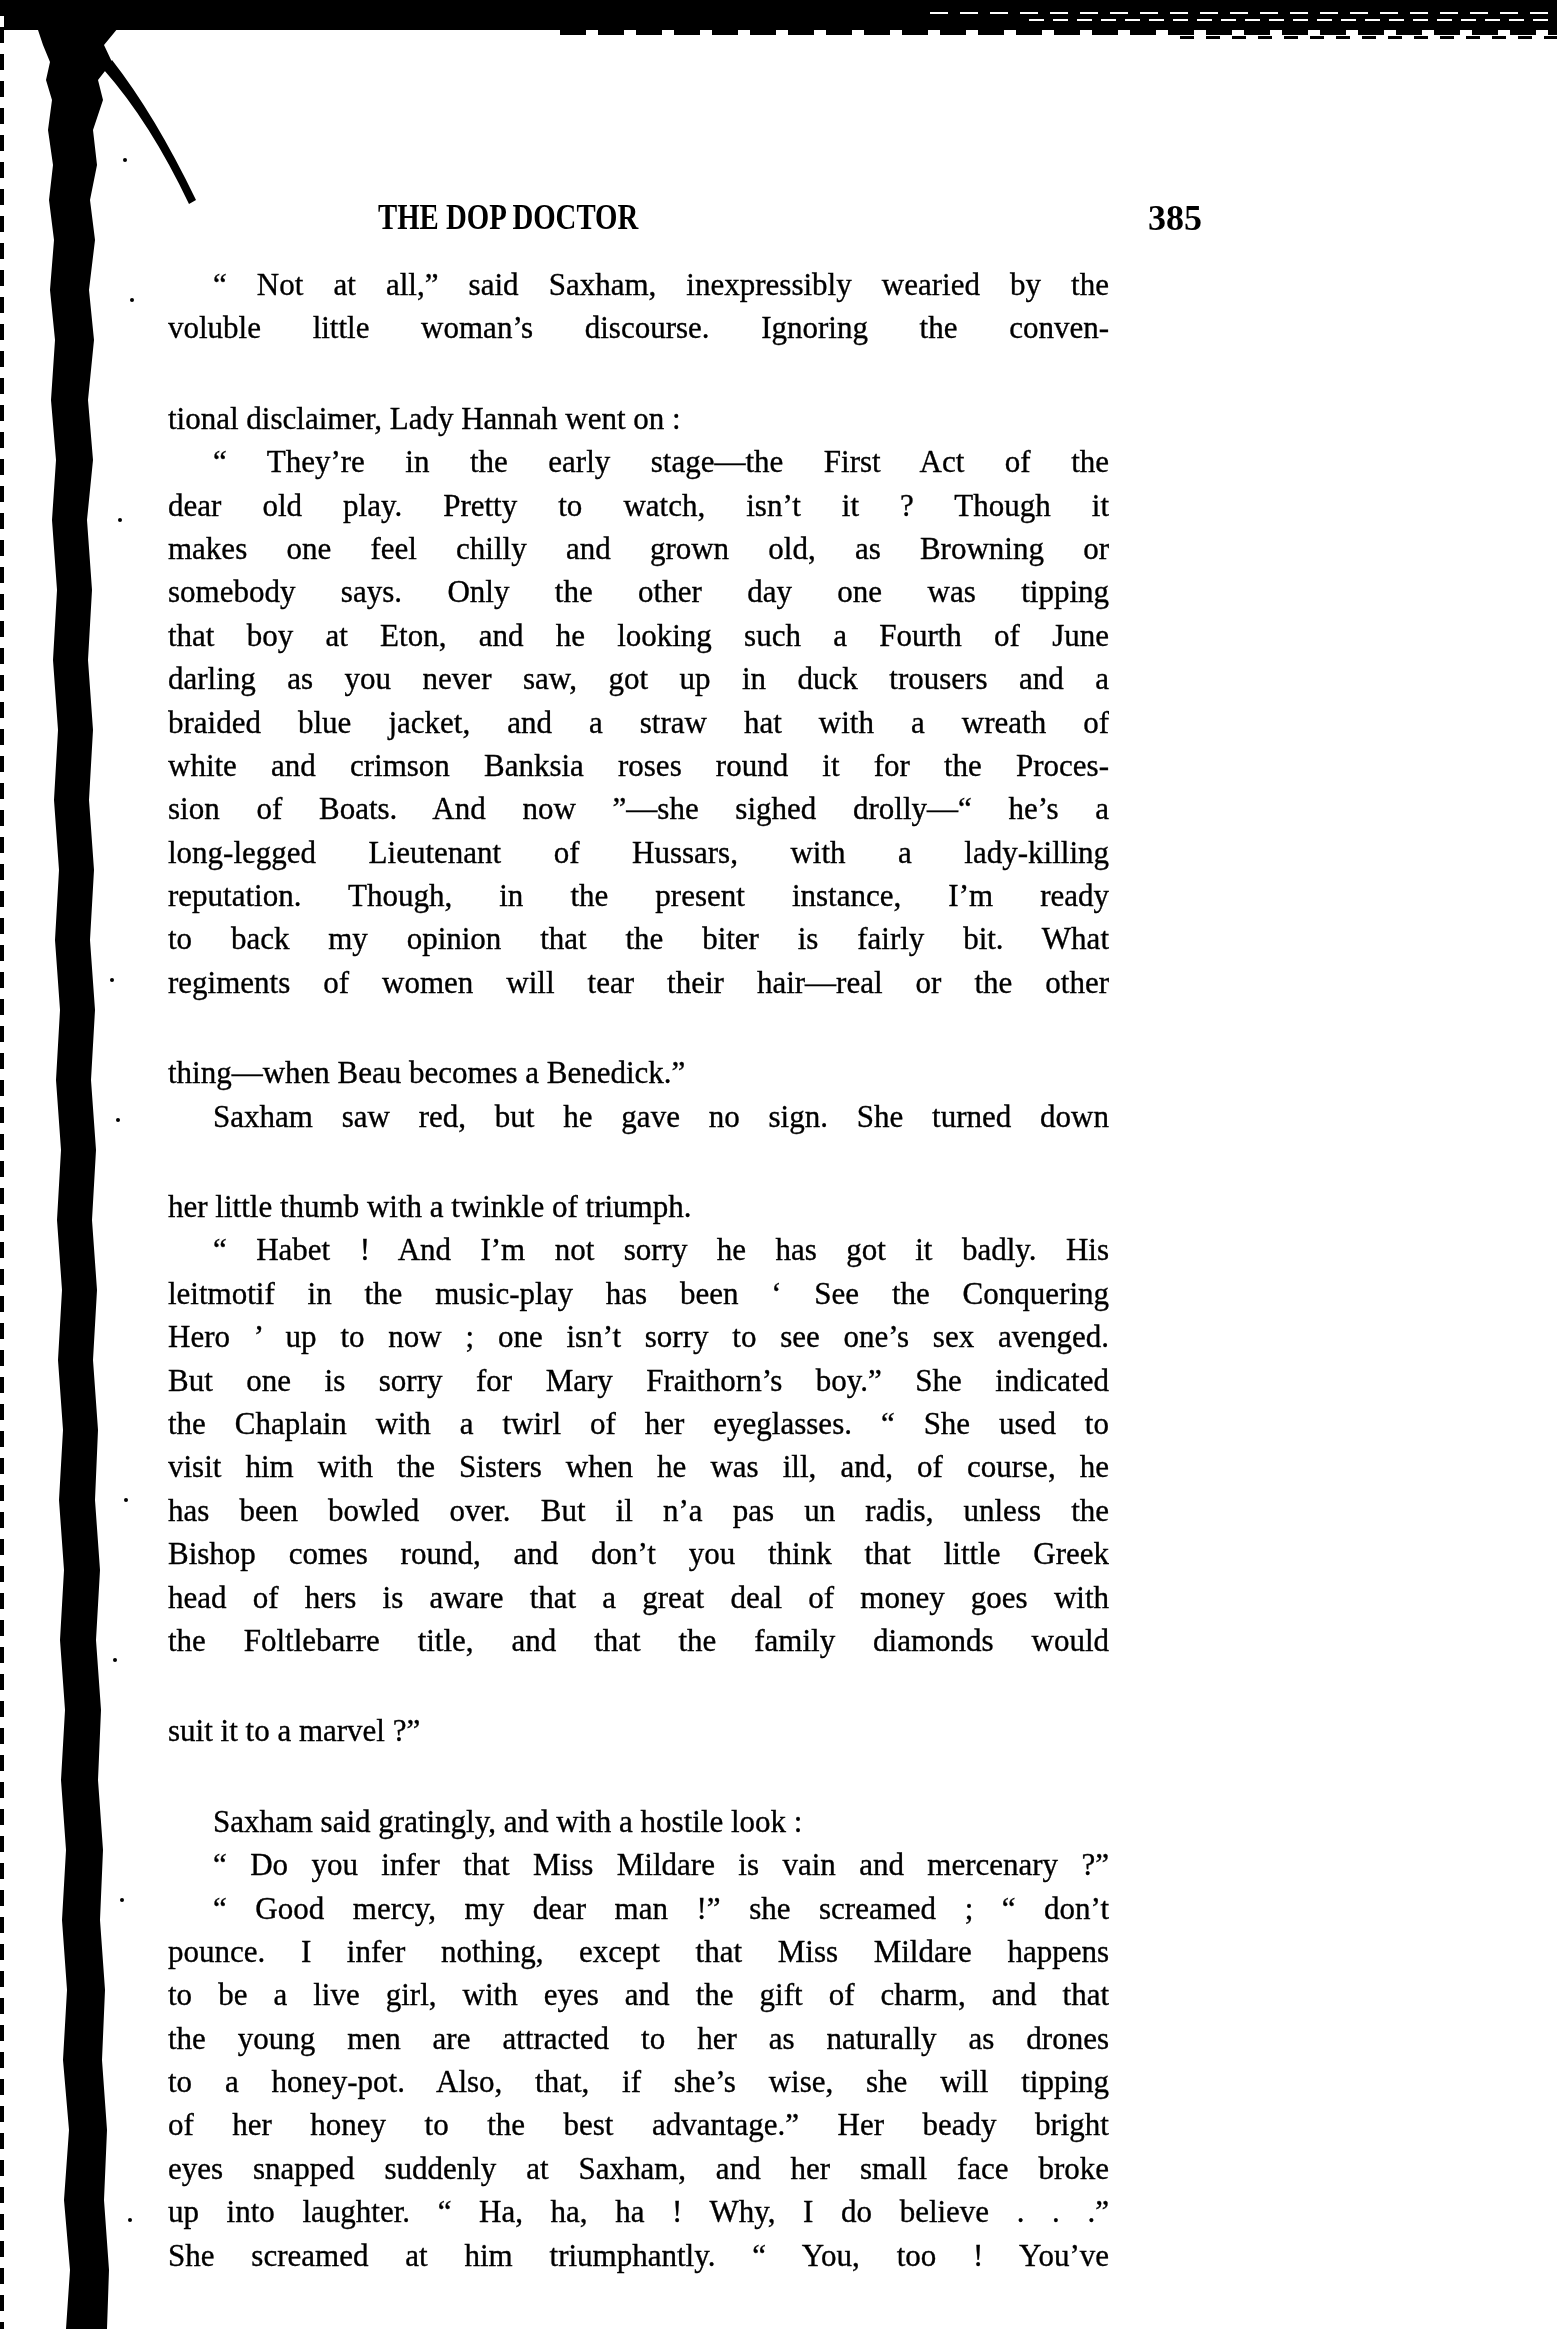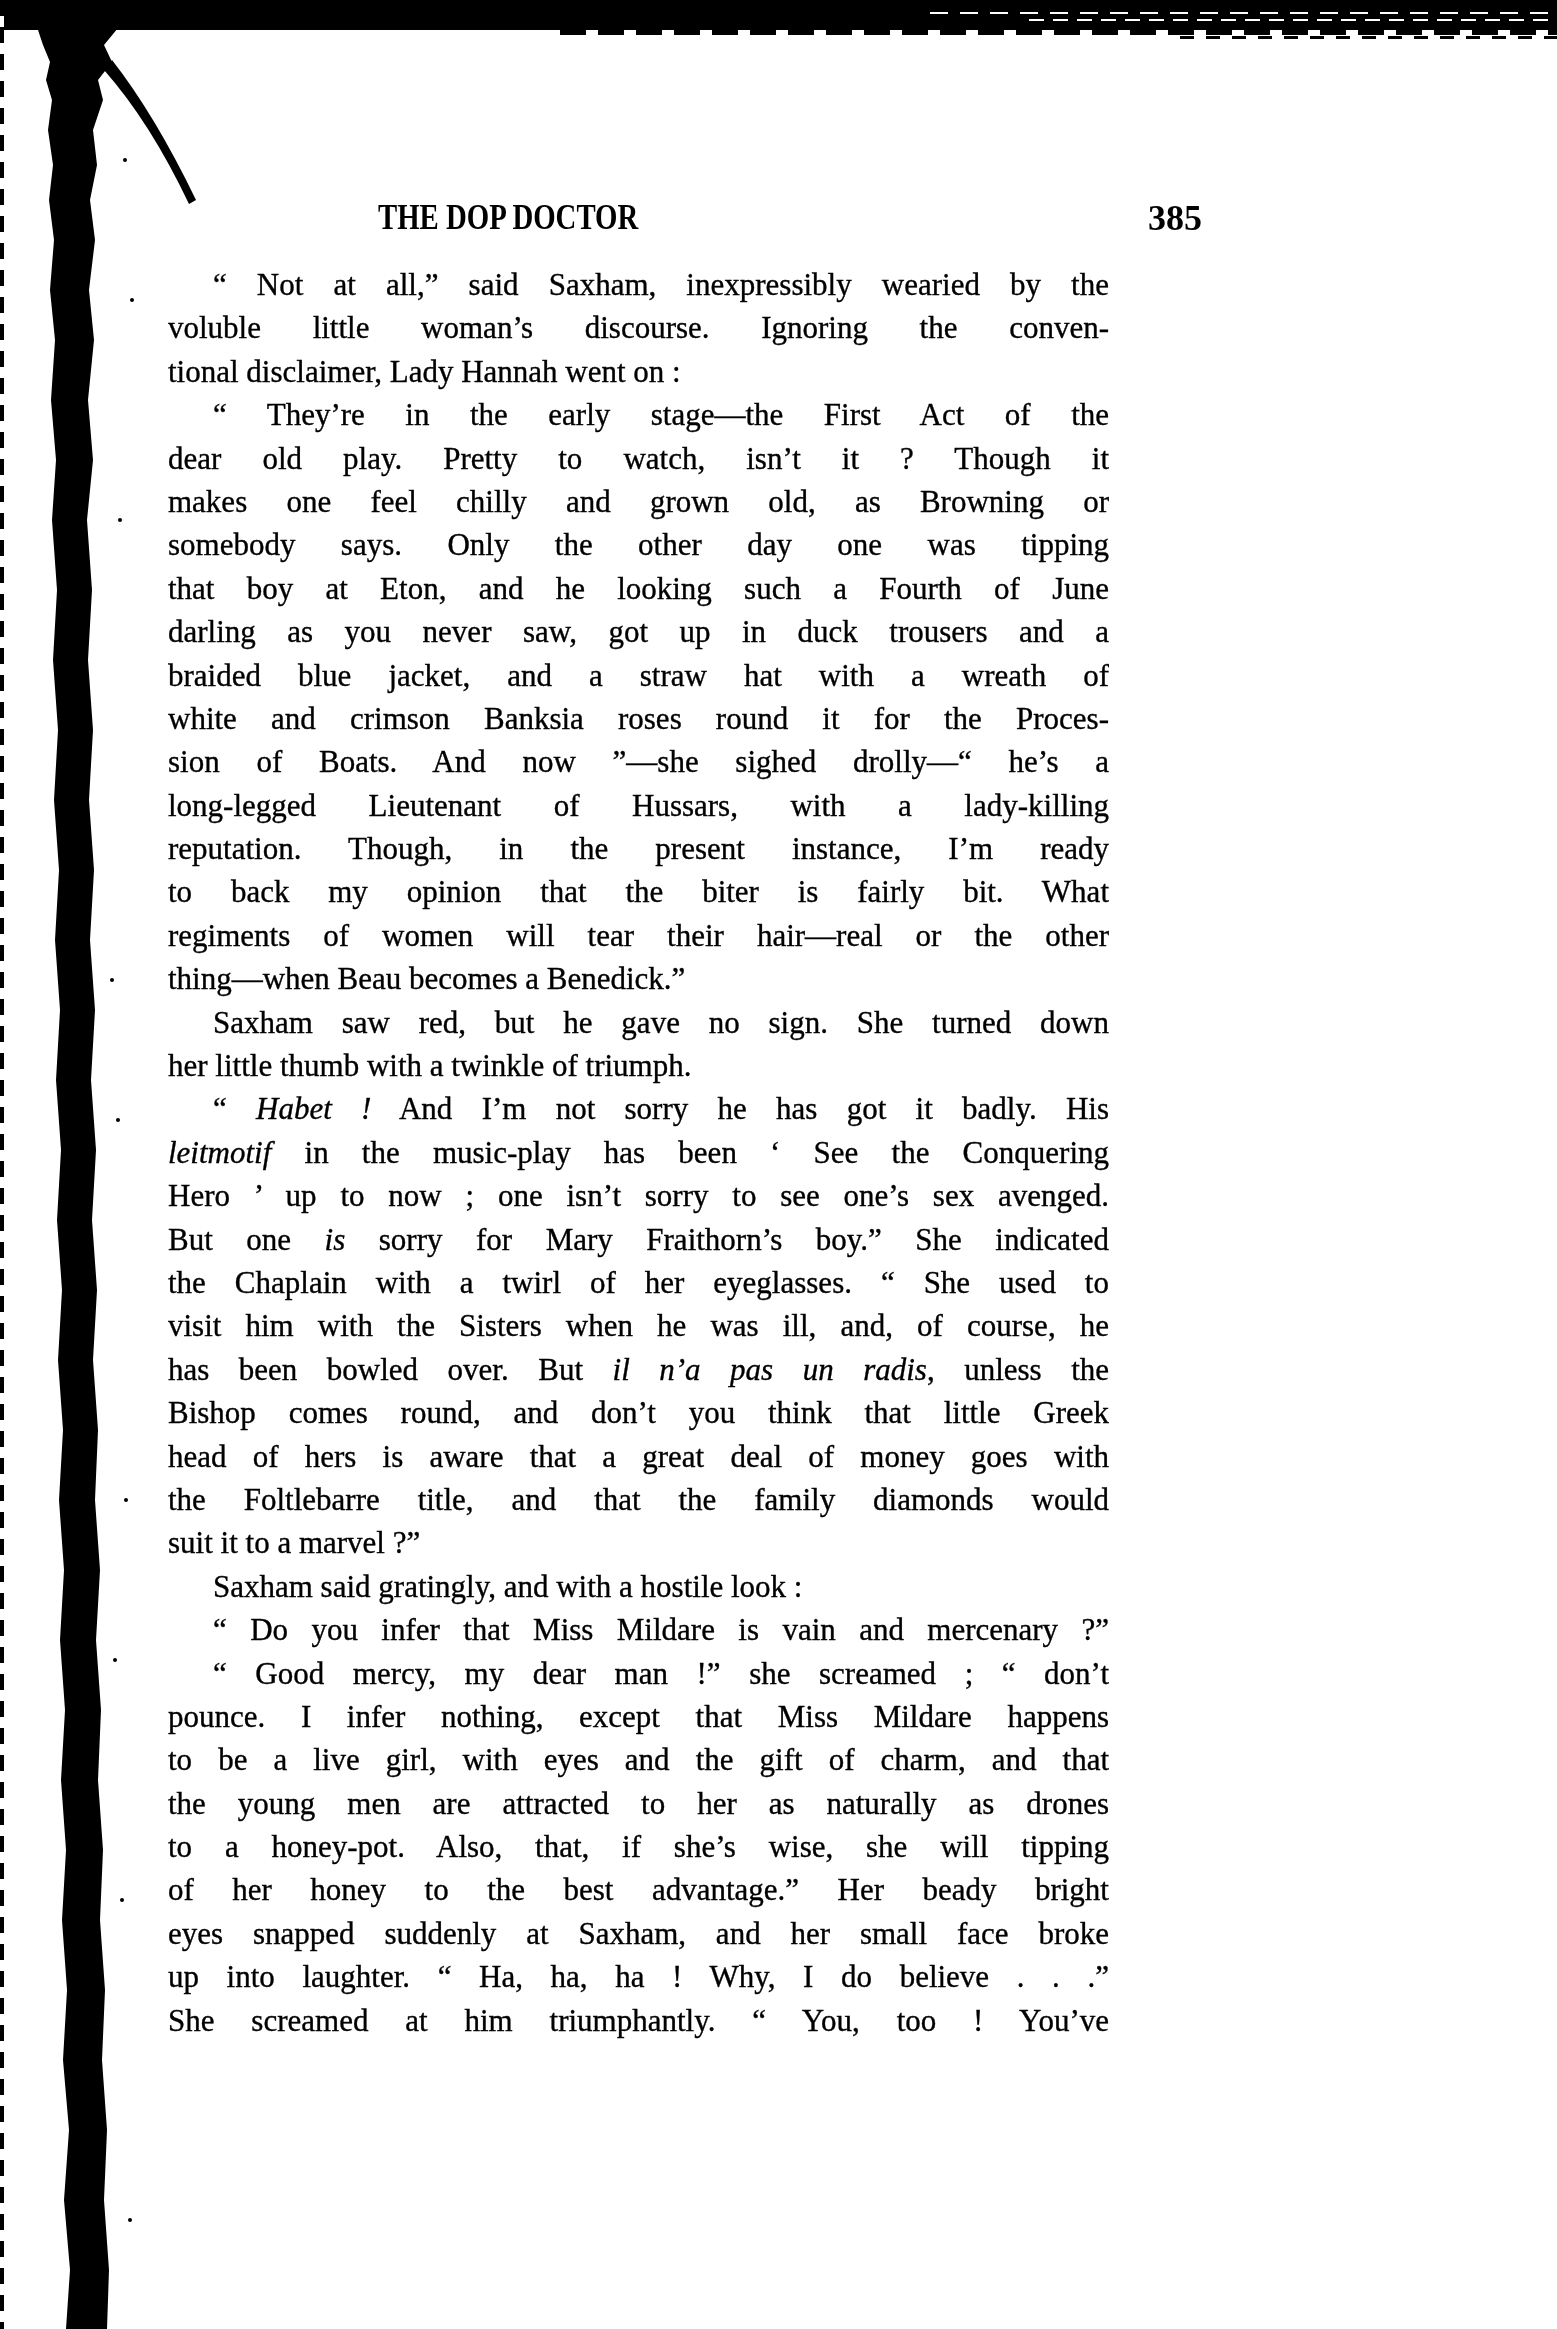--- a/index.html
+++ b/index.html
@@ -36,23 +36,23 @@
   }
   .text-block{
     position:absolute;left:168px;top:263px;width:941px;
     font-size:31px;line-height:43.4px;
     -webkit-text-stroke:0.35px #000;
   }
   .line{
     height:43.4px;overflow:hidden;
     text-align:justify;text-align-last:justify;
   }
-  .line.no-just{text-align-last:left;}
+  .line.no-just{text-align-last:left;margin-top:47px;}
   .line.indent{padding-left:45px;}
-  .it{font-style:italic;}
+  .it{}
 </style>
 </head>
 <body>
 
 <div class="scan-page">
 
   <div class="top-band"></div>
   <div class="top-band-ext"></div>
   <div class="top-band-ext2"></div>
   <div class="top-streak1"></div>

